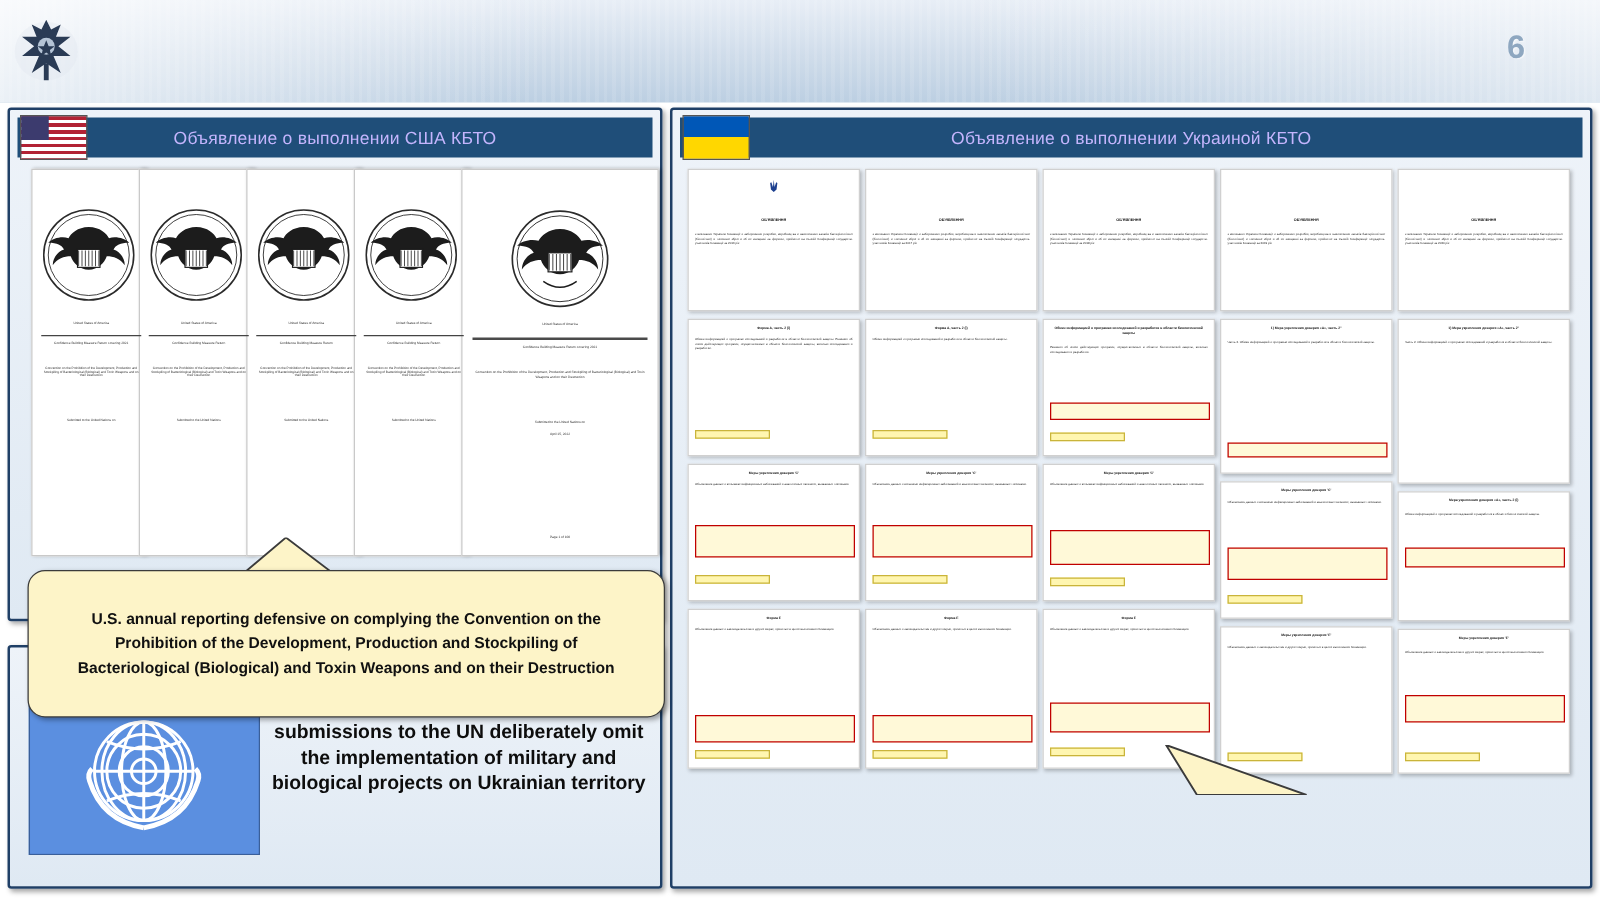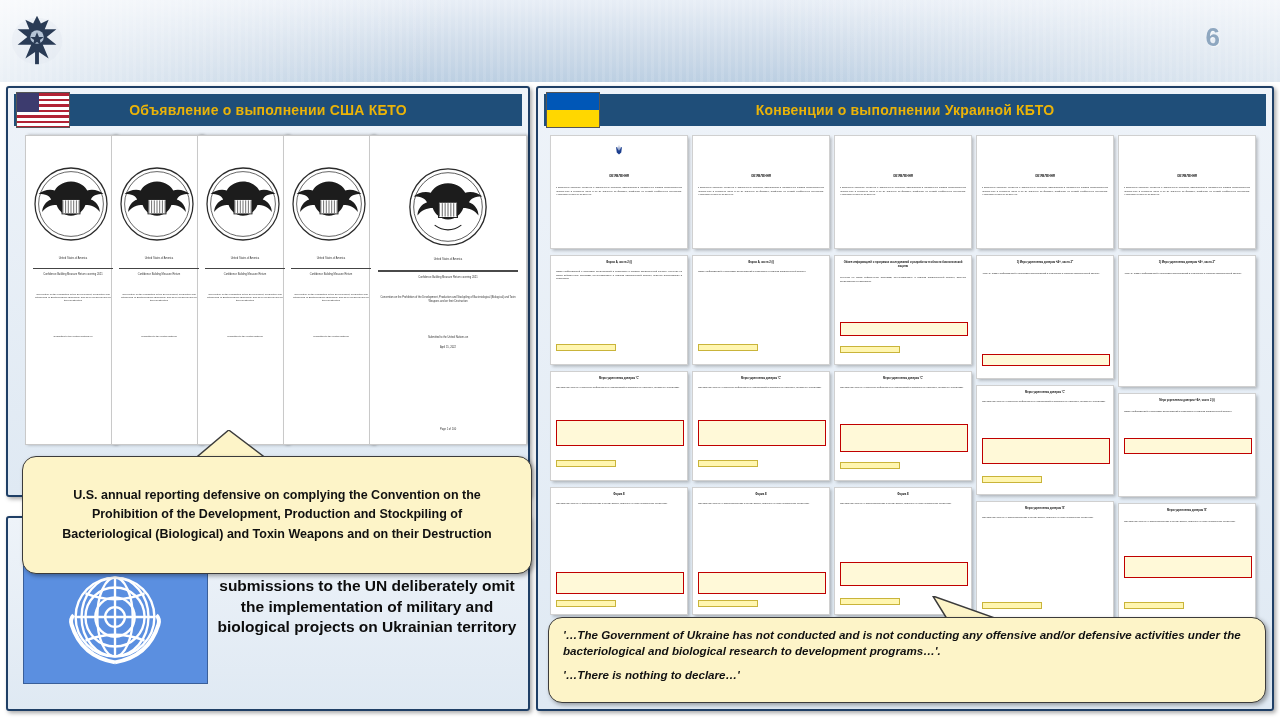--- a/index.html
+++ b/index.html
@@ -61,21 +61,21 @@
   .panel-usa { left: 6px; top: 86px; width: 524px; height: 411px; }
   .panel-ukr { left: 536px; top: 86px; width: 738px; height: 625px; }
   .panel-un  { left: 6px; top: 516px; width: 524px; height: 195px; }
 
   .panel-head {
     position: absolute; left: 6px; top: 6px; right: 6px; height: 32px;
     background: #1f4e79;
     display: flex; align-items: center; justify-content: center;
   }
   .panel-head-title {
-    color: #eab308; font-size: 14px; font-weight: bold;
+    color: #c4b5fd; font-size: 14px; font-weight: normal;
     letter-spacing: 0.2px;
   }
   .flag {
     position: absolute; left: 8px; top: 4px;
     width: 54px; height: 36px;
     border: 1px solid #555;
     z-index: 5;
   }
   .flag-us {
     background:
@@ -322,21 +322,21 @@
       <polygon points="0,44 110,44 52,0" fill="#fdf4c8" stroke="#3b3b3b" stroke-width="1.6"></polygon>
     </svg>
 
     <div class="callout callout-us">
       <div class="txt">U.S. annual reporting defensive on complying the Convention on the Prohibition of the Development, Production and Stockpiling of Bacteriological (Biological) and Toxin Weapons and on their Destruction</div>
     </div>
   </div>
 
   <div class="panel panel-ukr">
     <div class="panel-head">
-      <span class="panel-head-title">Конвенции о выполнении Украиной КБТО</span>
+      <span class="panel-head-title">Объявление о выполнении Украиной КБТО</span>
     </div>
     <div class="flag flag-ua"></div>
 
     <div class="docs-ua">
 
       <div class="ua-col" style="left:0px;">
         <div class="ua-page" style="top:0px;height:114px;">
           <div style="position:absolute;left:50%;top:6px;transform:translateX(-50%);">
             <svg viewBox="0 0 14 18" width="9" height="12">
                 <path d="M7 1 L8 10 L10 4 L11.5 5 L10.5 13 L7 16 L3.5 13 L2.5 5 L4 4 L6 10 Z" fill="#1c3f8f"></path>
@@ -458,24 +458,20 @@
         </div>
       </div>
 
     </div>
   </div>
 
   <svg class="tail-ua-shape" viewBox="0 0 120 42">
     <polygon points="0,0 118,42 26,42" fill="#fdf4c8" stroke="#3b3b3b" stroke-width="1.6"></polygon>
   </svg>
 
-  <div class="callout callout-ua">
-    <div class="q1">'…The Government of Ukraine has not conducted and is not conducting any offensive and/or defensive activities under the bacteriological and biological research to development programs…'.</div>
-    <div class="q2">'…There is nothing to declare…'</div>
-  </div>
 
   <div class="panel panel-un">
     <div class="un-flag">
       <svg viewBox="0 0 185 133" width="183" height="131">
         <rect width="185" height="133" fill="#5b8fe0"></rect>
         <g fill="none" stroke="#ffffff" stroke-width="2.4">
           <circle cx="92" cy="66" r="40"></circle>
           <circle cx="92" cy="66" r="30"></circle>
           <circle cx="92" cy="66" r="20"></circle>
           <circle cx="92" cy="66" r="10"></circle>

